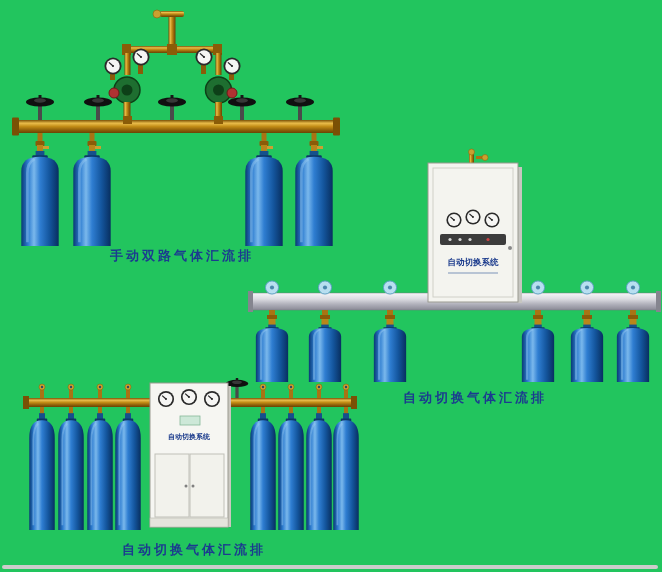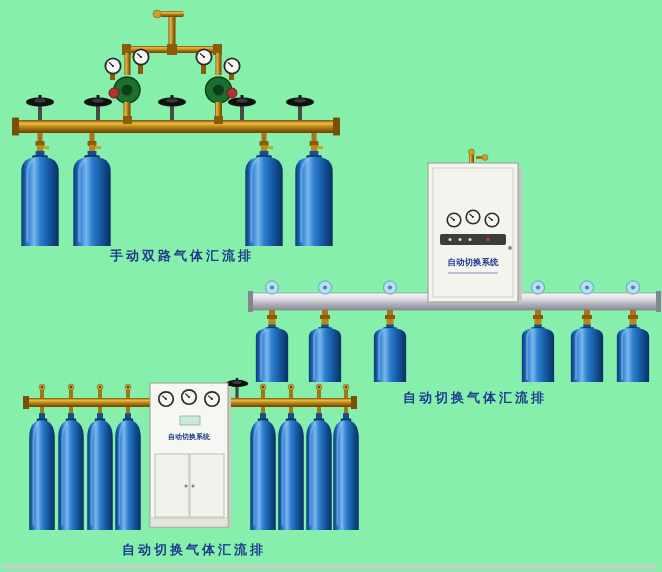--- a/index.html
+++ b/index.html
@@ -1,18 +1,18 @@
 <!DOCTYPE html>
 <html><head>
 <meta charset="utf-8">
 <style>
   * { margin:0; padding:0; box-sizing:border-box; }
   html,body { background:#ffffff; }
   body { font-family:"Liberation Sans", sans-serif; }
-  .canvas { position:relative; width:662px; height:572px; background:#86efac; overflow:hidden; }
+  .canvas { position:relative; width:662px; height:572px; background:#22c55e; overflow:hidden; }
   .fig { position:absolute; margin:0; }
   .caption {
     position:absolute; font-size:13px; font-weight:bold; color:#1b3b8f;
     letter-spacing:3px; white-space:nowrap;
   }
   .bottom-divider {
     position:absolute; left:2px; top:565px; width:656px; height:4px;
     background:#cccccc; border-radius:2px;
   }
   svg text { font-family:"Liberation Sans", sans-serif; }

